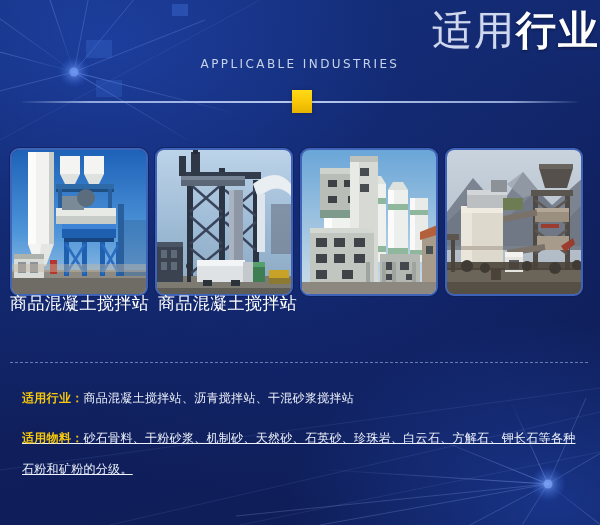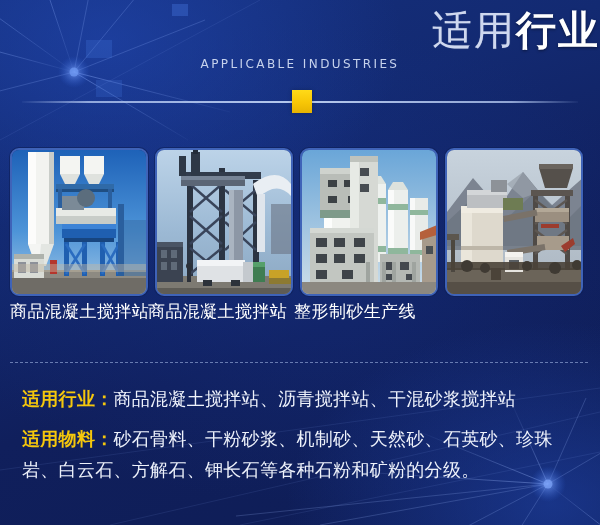--- a/index.html
+++ b/index.html
@@ -128,25 +128,25 @@
     background: #16357f;
     box-shadow: 0 0 0 1px rgba(14,30,85,0.6);
   }
 
   .photo { position: absolute; inset: 0; overflow: hidden; }
 
   
   .labels {
     position: absolute;
     left: 10px;
-    top: 299px;
+    top: 291px;
     width: 580px;
     height: 24px;
     display: flex;
-    gap: 0;
+    gap: 10px;
   }
 
   .label {
     width: 138px;
     text-align: center;
     color: #ffffff;
     font-size: 17px;
     line-height: 24px;
     font-weight: 500;
     letter-spacing: 0.4px;
@@ -168,27 +168,27 @@
   
   .textblock {
     position: absolute;
     left: 22px;
     top: 383px;
     width: 560px;
   }
 
   .para {
     color: #eef2fb;
-    font-size: 18px;
+    font-size: 12px;
     line-height: 31px;
     letter-spacing: 0.3px;
     margin-bottom: 9px;
   }
 
-  .para:last-child { margin-bottom: 13px; }
+  .para:last-child { margin-bottom: 13px; text-decoration: underline; }
 
   .para .key {
     color: #f5c70c;
     font-weight: 700;
   }
 
   .para .body { font-weight: 500; }
 </style>
 </head>
 <body>
@@ -572,21 +572,20 @@
           </g>
           <rect x="44" y="118" width="10" height="12" fill="#4b4339"></rect>
         </svg>
       </div>
     </div>
   </div>
 
   <div class="labels">
     <div class="label">商品混凝土搅拌站</div>
     <div class="label">商品混凝土搅拌站</div>
-    <div class="label">整形制砂生产线</div>
   </div>
 
   <div class="dash-divider"></div>
 
   <div class="textblock">
     <div class="para">
       <span class="key">适用行业：</span><span class="body">商品混凝土搅拌站、沥青搅拌站、干混砂浆搅拌站</span>
     </div>
     <div class="para">
       <span class="key">适用物料：</span><span class="body">砂石骨料、干粉砂浆、机制砂、天然砂、石英砂、珍珠岩、白云石、方解石、钾长石等各种石粉和矿粉的分级。</span>

